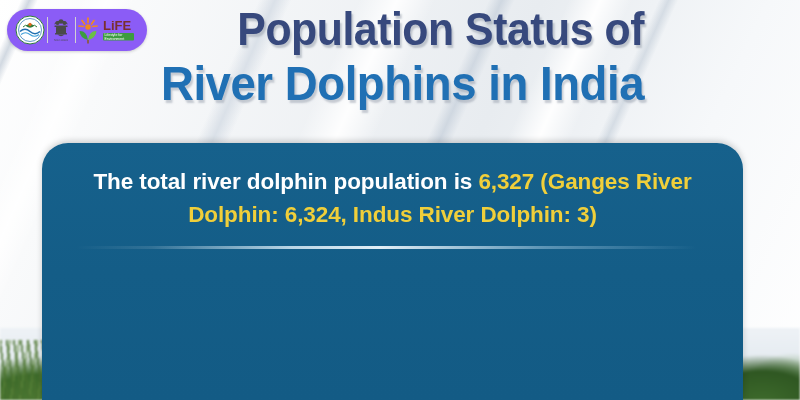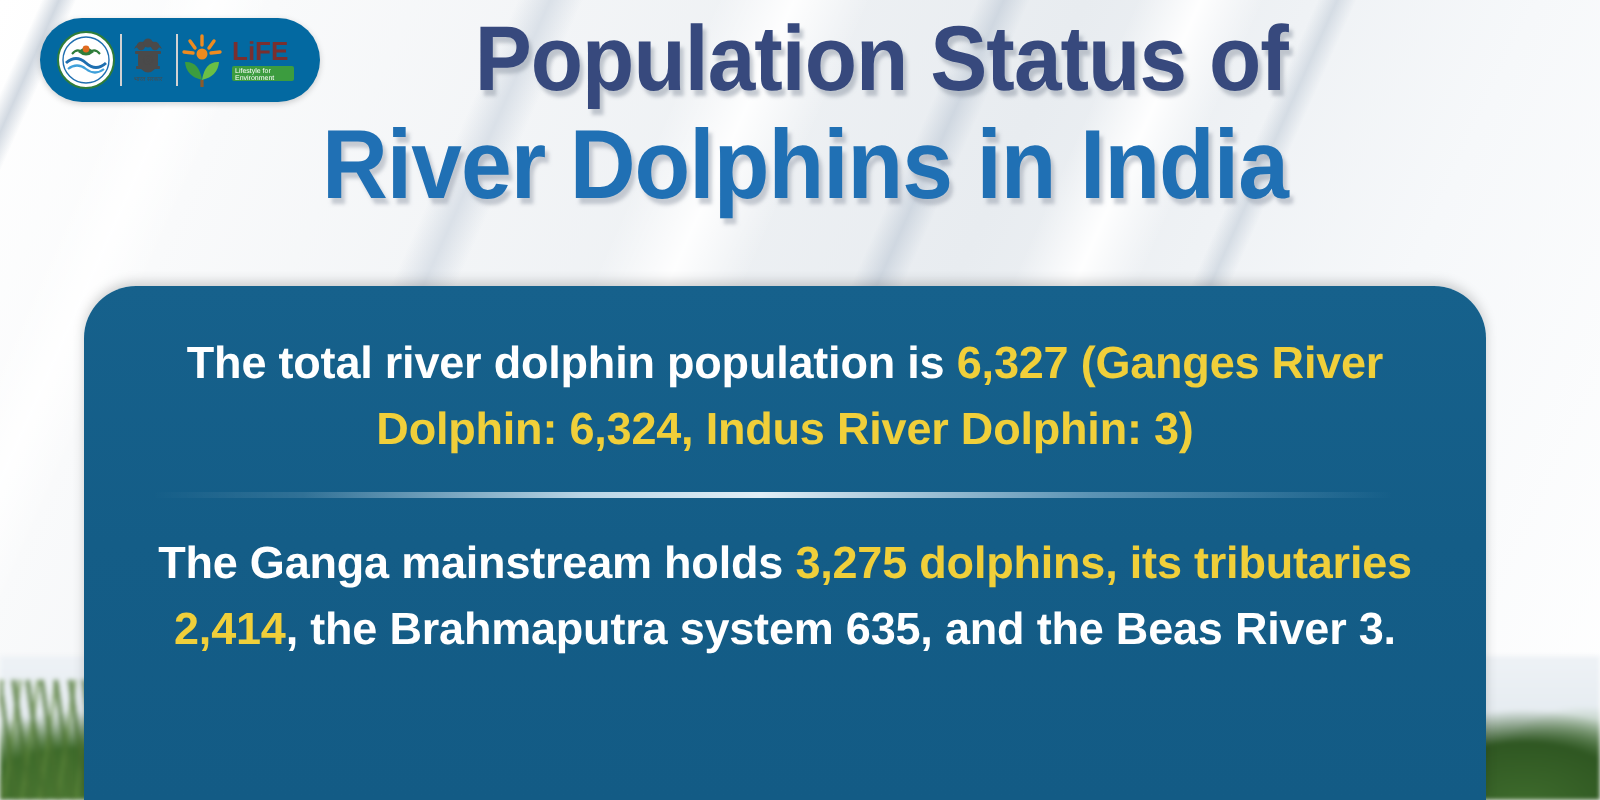--- a/index.html
+++ b/index.html
@@ -50,23 +50,23 @@
     content:"";
     position:absolute; left:0; bottom:0; width:118px; height:60px;
     background:
       repeating-linear-gradient(82deg, rgba(72,112,46,.85) 0 2px, rgba(72,112,46,0) 2px 7px),
       repeating-linear-gradient(98deg, rgba(96,136,60,.6) 0 2px, rgba(96,136,60,0) 2px 9px);
     filter:blur(.6px);
   }
 
   
   #logo-bar {
-    position:absolute; left:20px; top:9px;
+    position:absolute; left:7px; top:9px;
     width:140px; height:42px;
-    background:#0369a1;
+    background:#8b5cf6;
     border-radius:21px;
     box-shadow:0 1px 3px rgba(0,0,0,.18);
     display:flex; align-items:center; justify-content:space-between;
     padding:0 8px;
     z-index:5;
   }
   .logo-cell { display:flex; align-items:center; justify-content:center; }
   .logo-div { width:1px; height:26px; background:#d2d2d2; }
 
   
@@ -208,18 +208,14 @@
 
 <div id="panel">
 
   <div class="stat-para">
     <span>The total river dolphin population is</span>
     <span class="hl">6,327 (Ganges River Dolphin: 6,324, Indus River Dolphin: 3)</span>
   </div>
 
   <div id="divider"></div>
 
-  <div class="stat-para">
-    <span>The Ganga mainstream holds</span>
-    <span class="hl">3,275 dolphins, its tributaries 2,414</span><span>, the Brahmaputra system 635, and the Beas River 3.</span>
-  </div>
 
 </div>
 
 </body></html>

